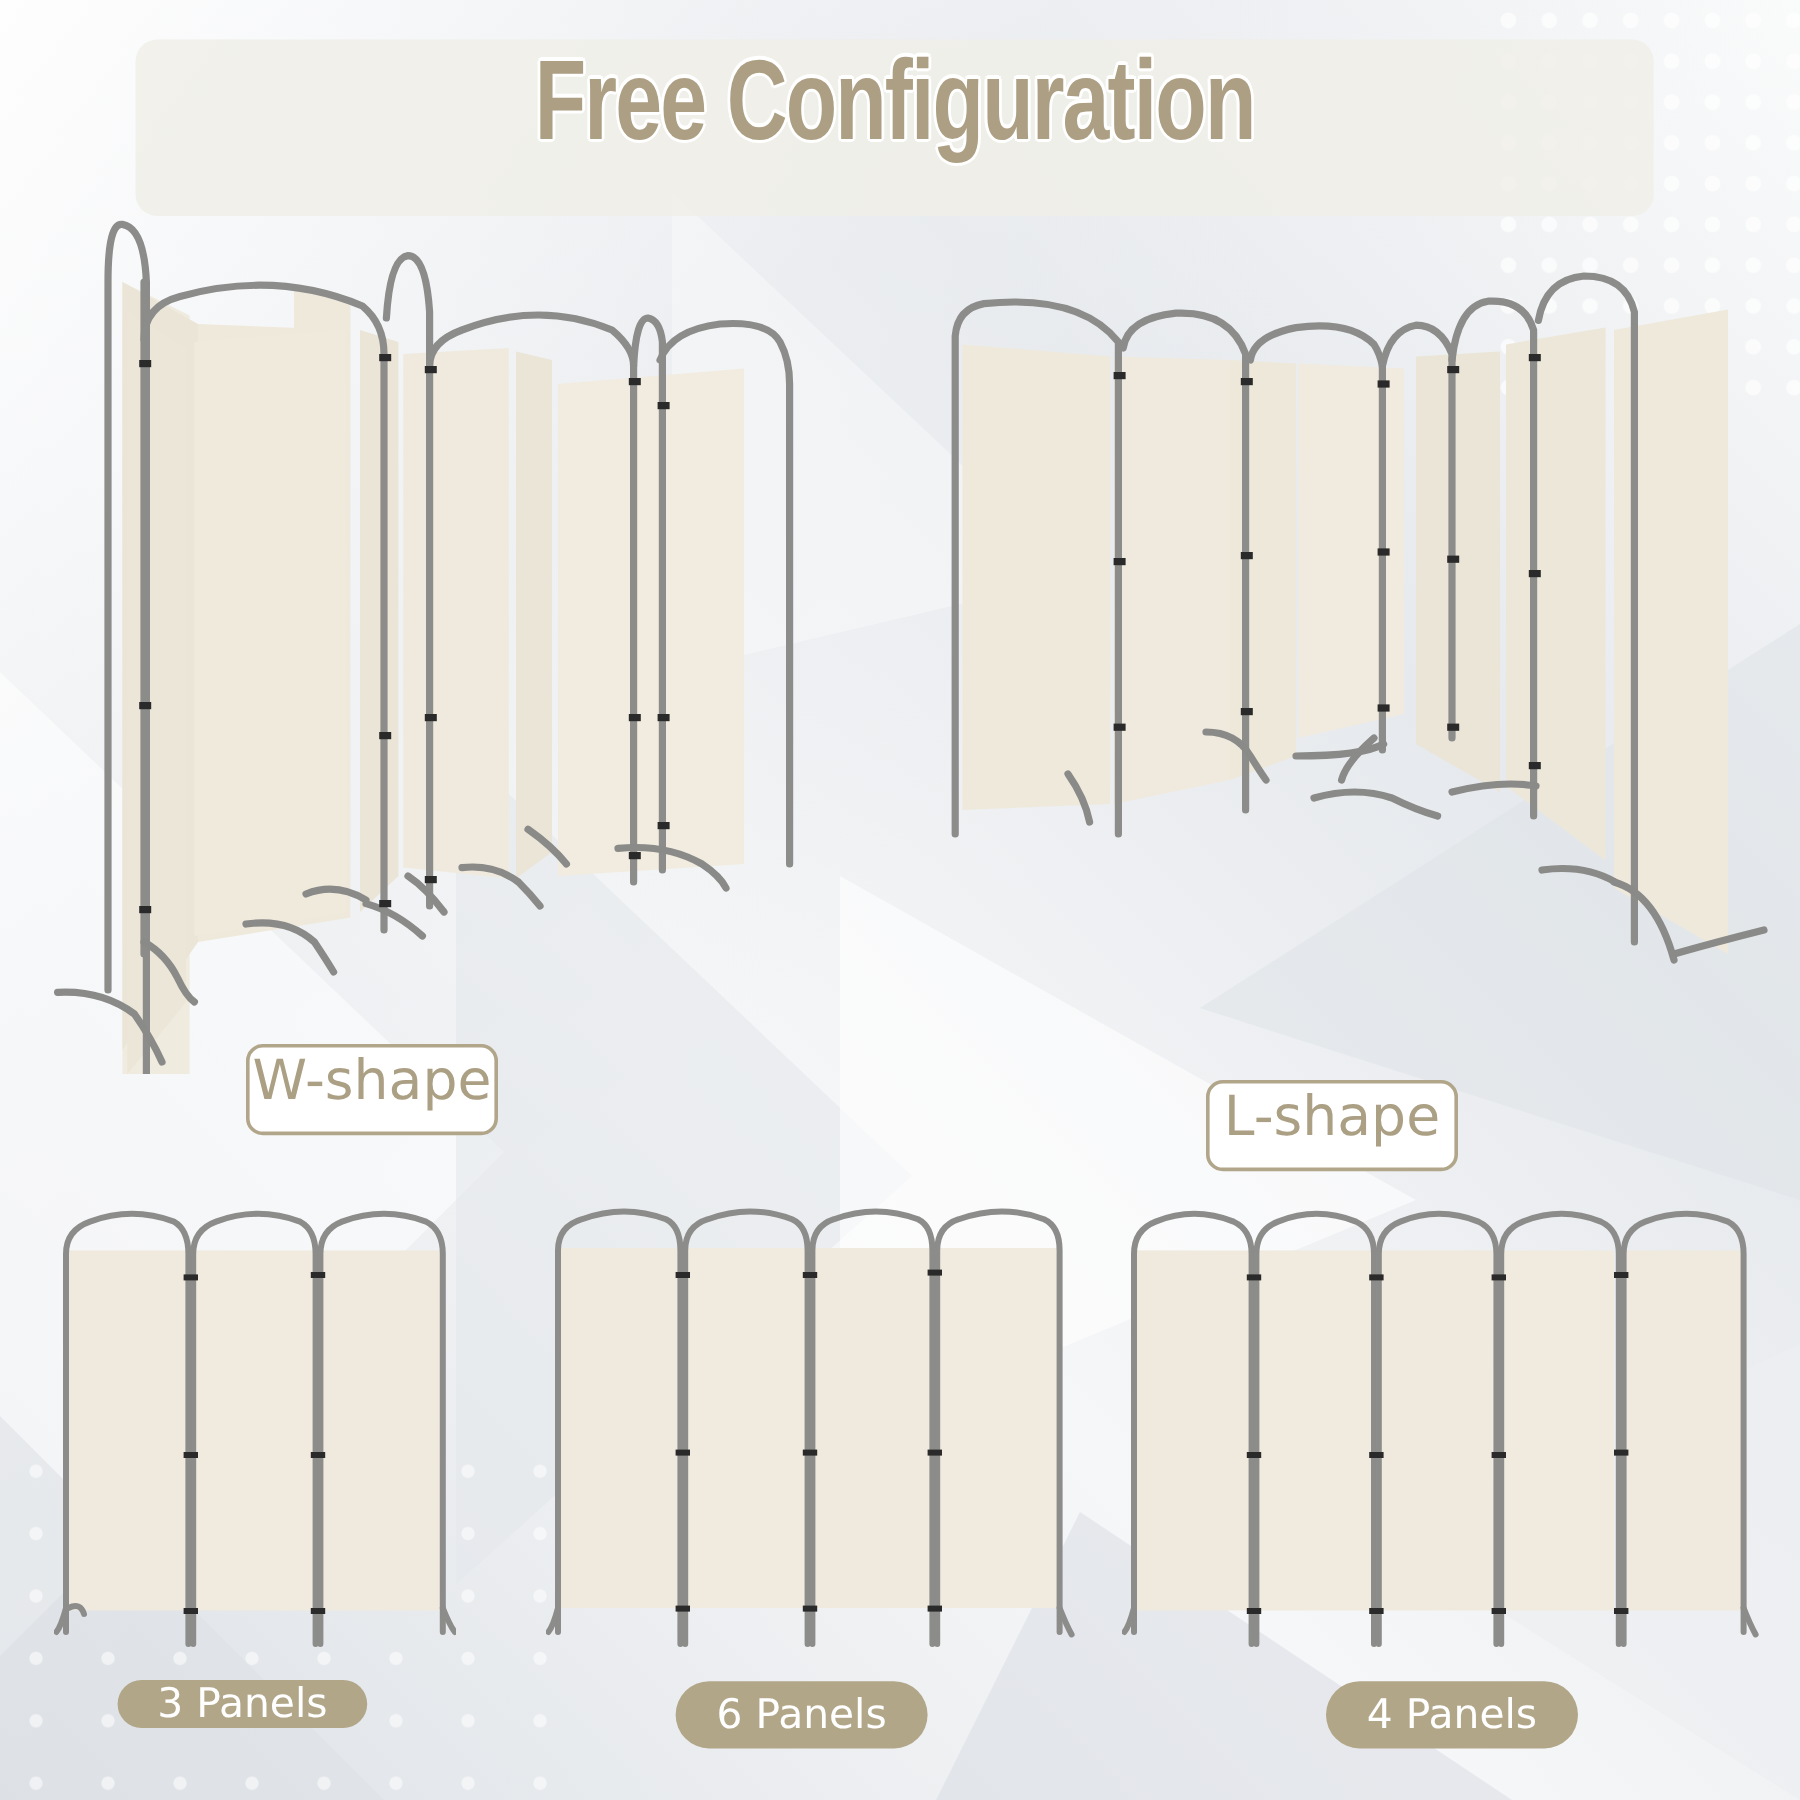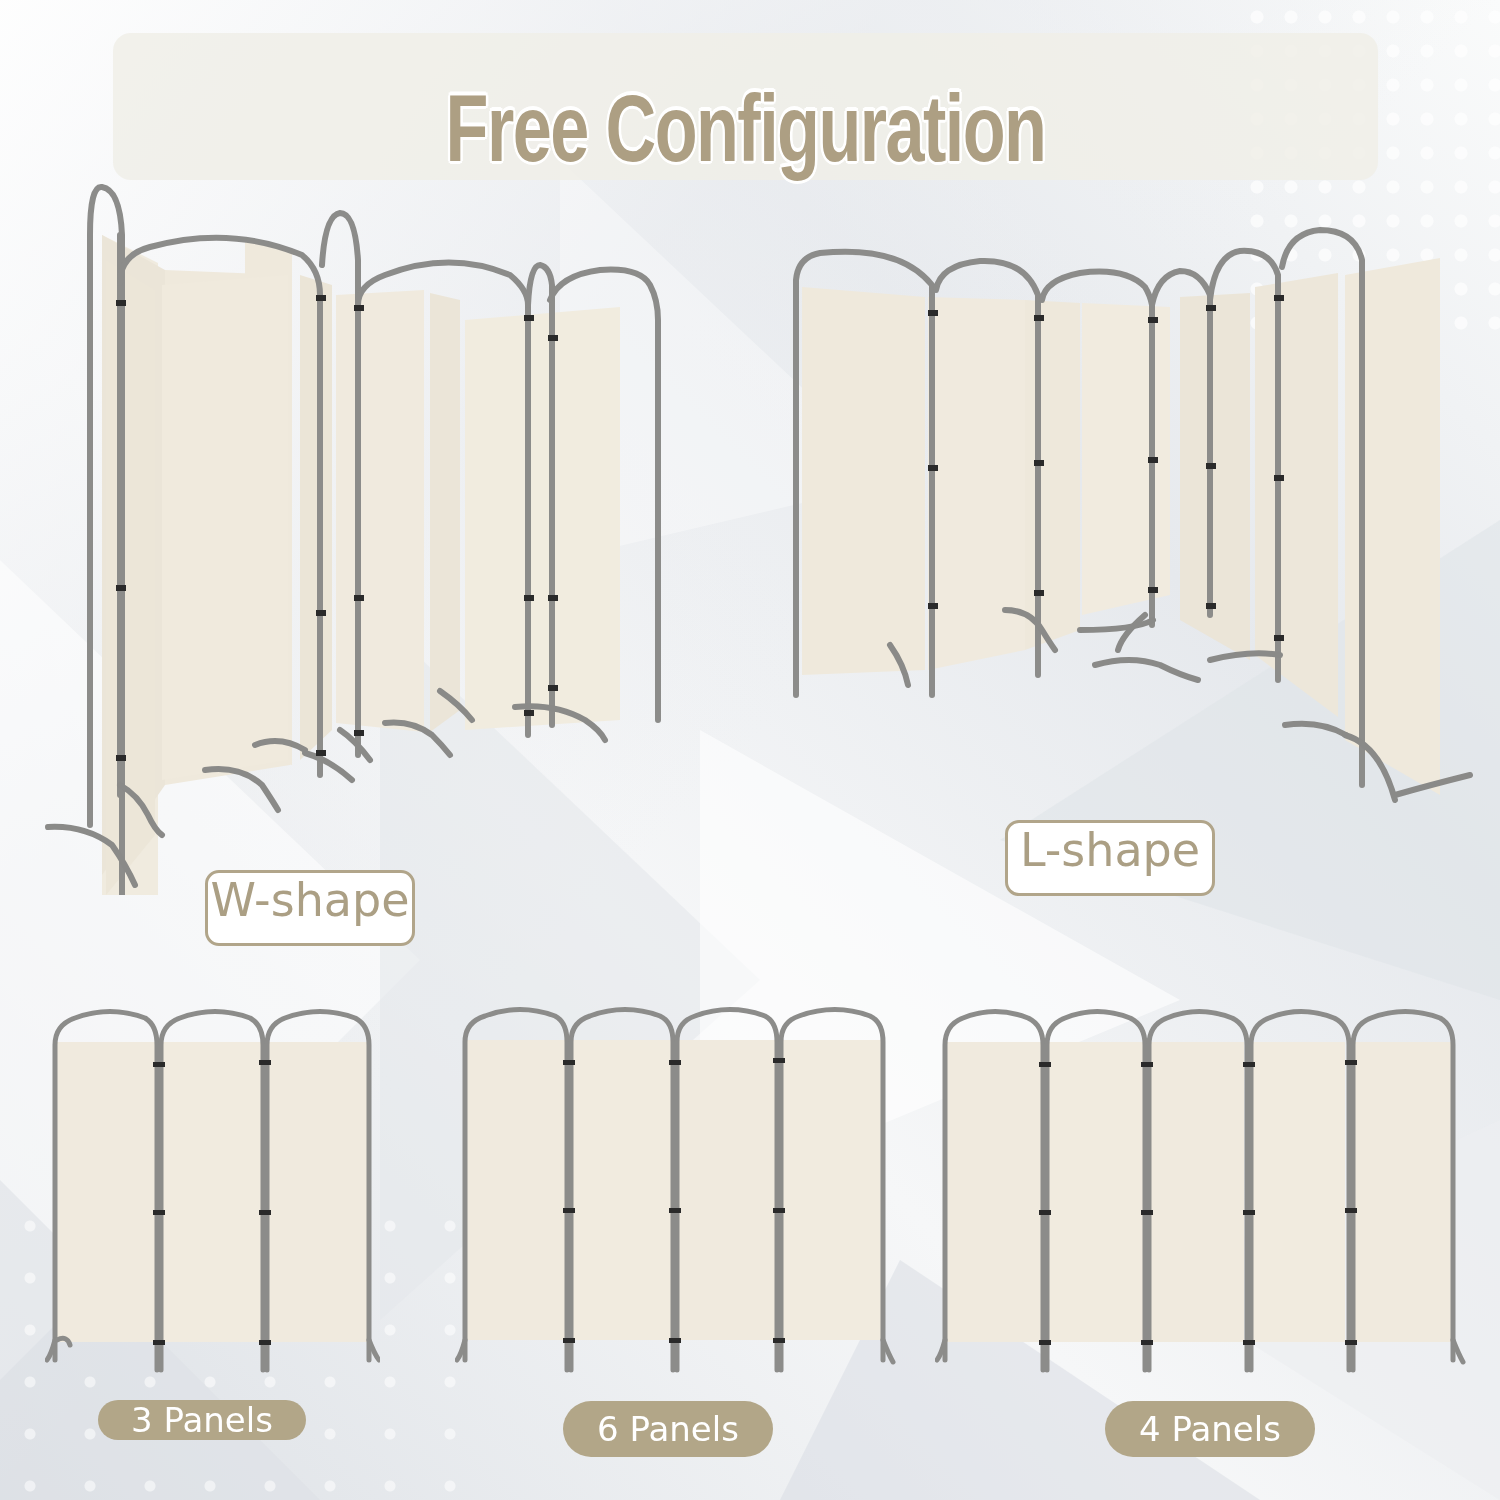--- a/index.html
+++ b/index.html
@@ -25,21 +25,21 @@
     .dots2 {
       position: absolute; left: 0; top: 1200px; width: 500px; height: 300px;
       background-image: radial-gradient(circle, rgba(255,255,255,0.9) 5px, transparent 6px);
       background-size: 60px 52px;
       opacity: 0.6;
     }
     .title-banner {
       position: absolute; left: 113px; top: 33px; width: 1265px; height: 147px;
       background: rgba(240,238,232,0.85);
       border-radius: 18px;
-      display: flex; align-items: flex-end; justify-content: center;
+      display: flex; align-items: flex-start; justify-content: center;
     }
     .title-text {
       font-family: "Liberation Sans", sans-serif;
       font-weight: bold;
       font-size: 90px;
       letter-spacing: -2px;
       color: #ad9f83;
       transform: scaleX(0.78) scaleY(1.05);
       -webkit-text-stroke: 0px;
       text-shadow:
@@ -277,21 +277,21 @@
       <rect x="410" y="60" width="12" height="5"></rect>
         <rect x="410" y="208" width="12" height="5"></rect>
         <rect x="410" y="340" width="12" height="5"></rect>
     </g>
   </svg>
 </div>
 
 <div class="label-outline" style="left:205px;top:870px;width:210px;height:76px;">
   <span>W-shape</span>
 </div>
-<div class="label-outline" style="left:1005px;top:820px;width:210px;height:76px;">
+<div class="label-outline" style="left:1005px;top:900px;width:210px;height:76px;">
   <span>L-shape</span>
 </div>
 <div class="label-pill" style="left:98px;top:1400px;width:208px;height:40px;">
   <span>3 Panels</span>
 </div>
 <div class="label-pill" style="left:563px;top:1401px;width:210px;height:56px;">
   <span>6 Panels</span>
 </div>
 <div class="label-pill" style="left:1105px;top:1401px;width:210px;height:56px;">
   <span>4 Panels</span>

